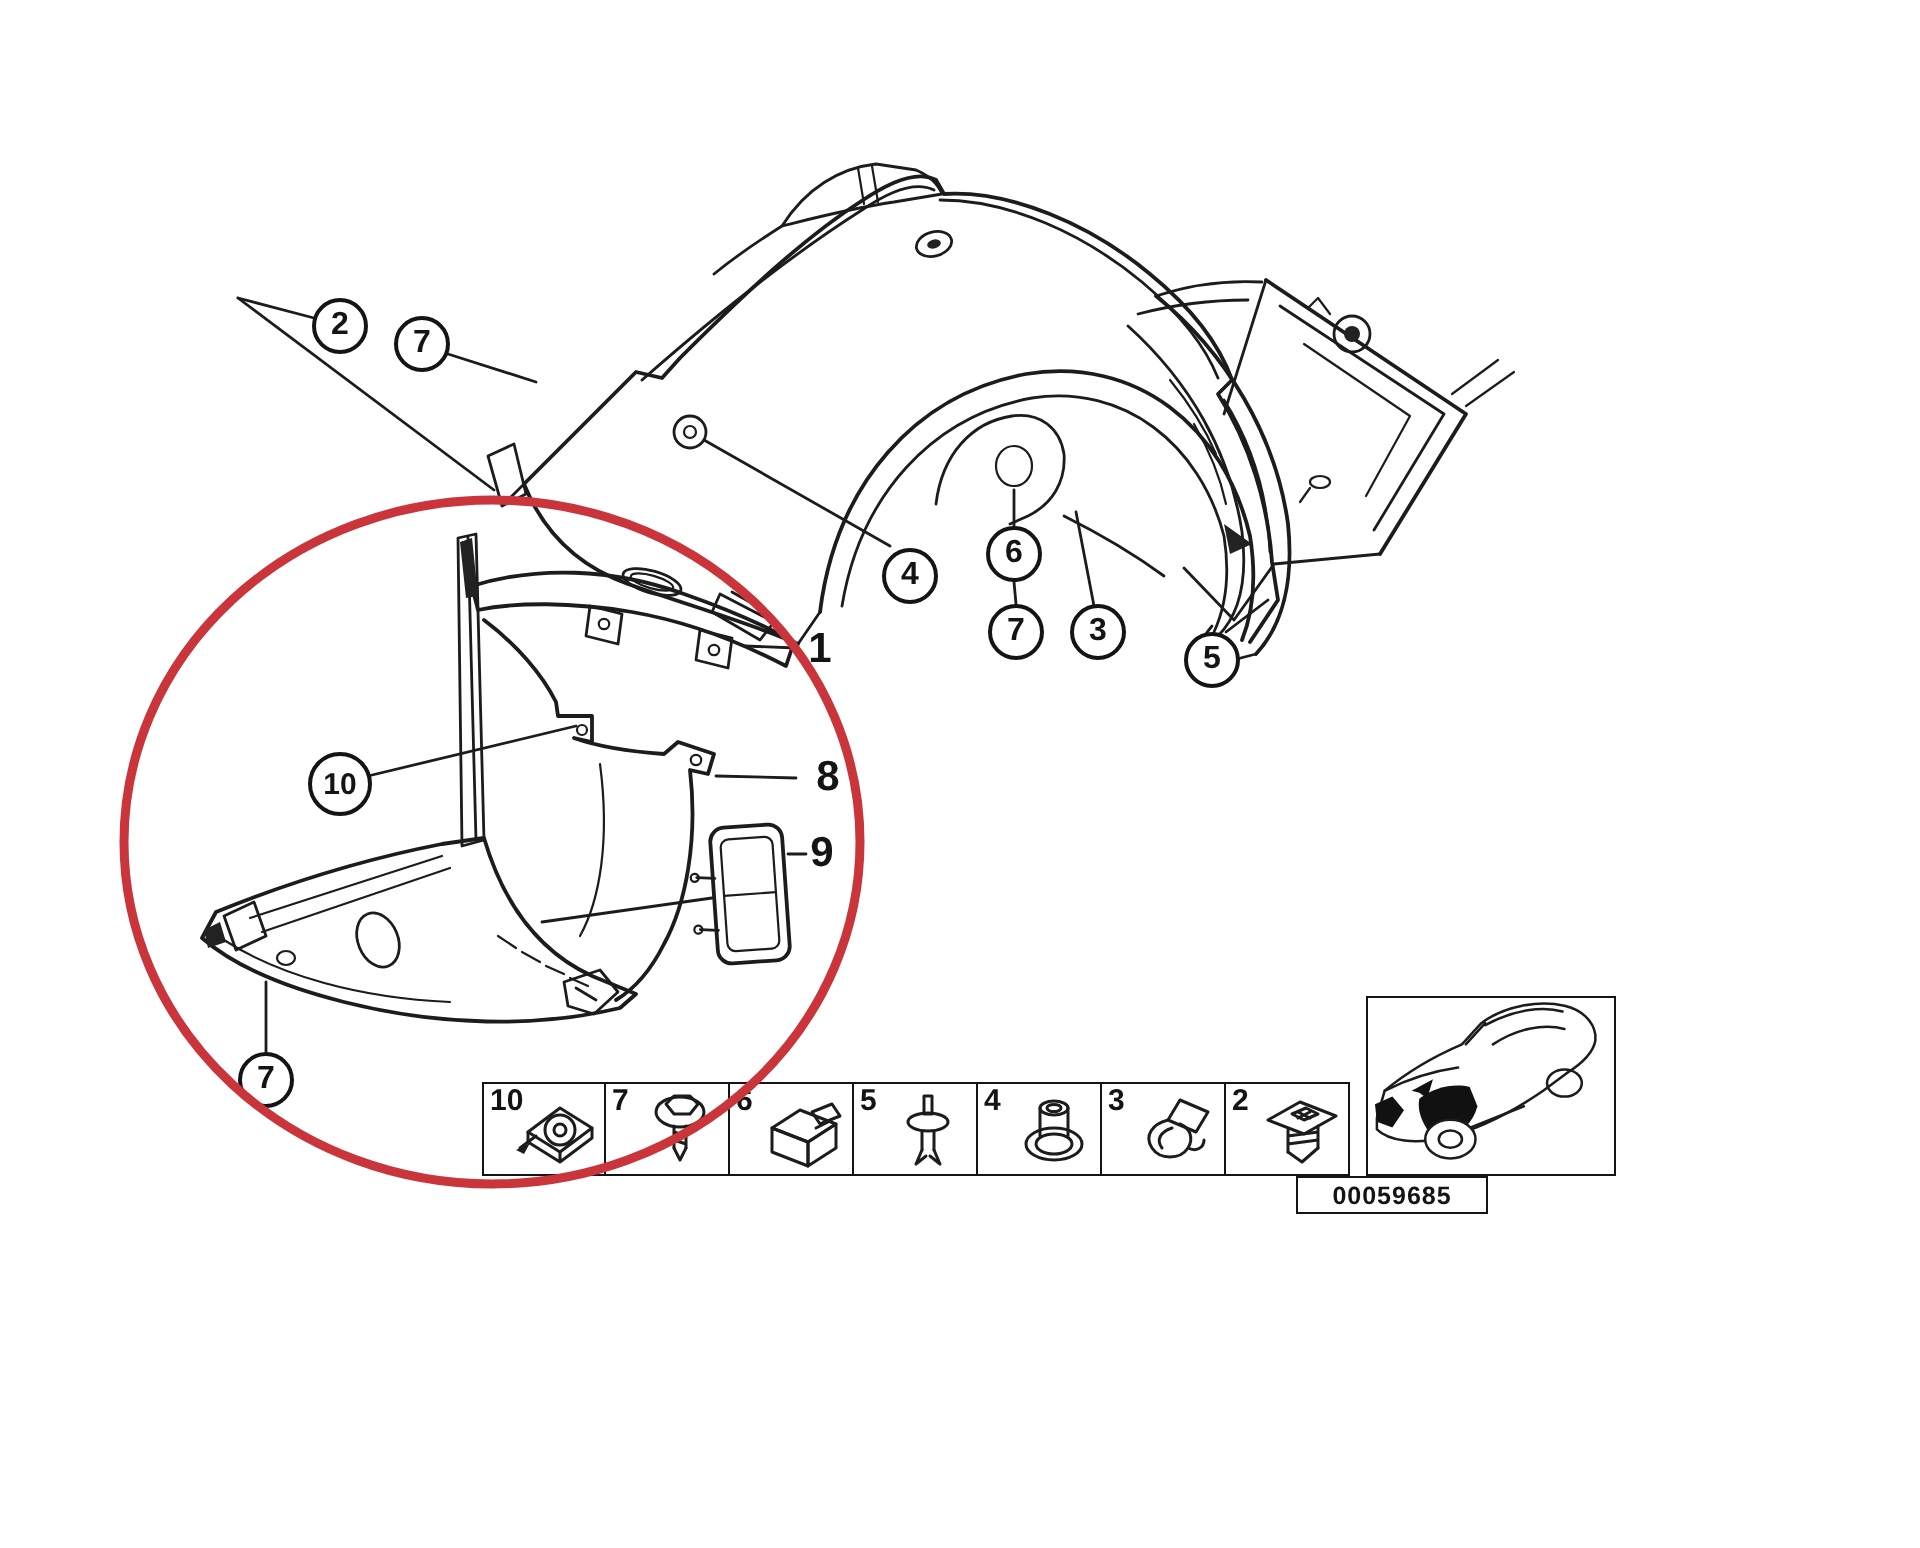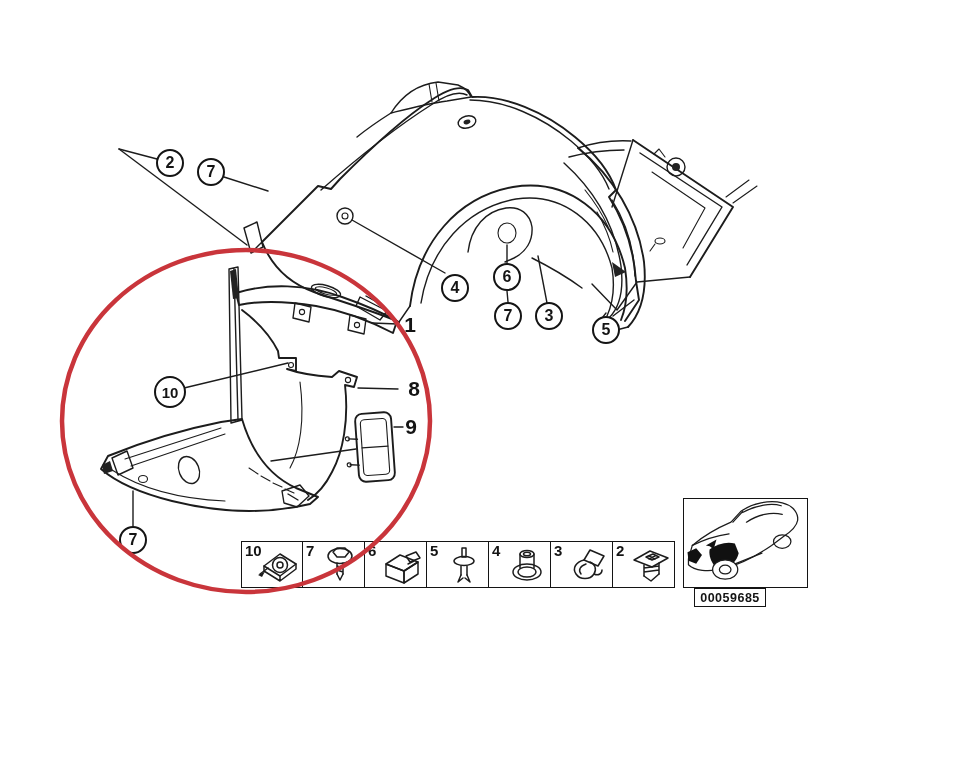--- a/index.html
+++ b/index.html
@@ -37,21 +37,21 @@
   .cell svg *{fill:none;stroke:#1c1c1c;stroke-width:1.5;stroke-linecap:round;stroke-linejoin:round;}
   .cell svg .fillk{fill:#1c1c1c;stroke:none;}
   
   .car-box{
     position:absolute;left:683px;top:498px;width:125px;height:90px;box-sizing:border-box;
     border:1.5px solid #141414;background:#fff;z-index:3;
   }
   .car-box svg *{fill:none;stroke:#1c1c1c;stroke-width:1.3;stroke-linecap:round;stroke-linejoin:round;}
   .car-box svg .blk{fill:#111;stroke:none;}
   .id-box{
-    position:absolute;left:694px;top:588px;width:72px;height:19px;box-sizing:border-box;
+    position:absolute;left:648px;top:588px;width:96px;height:19px;box-sizing:border-box;
     border:1.5px solid #141414;background:#fff;display:flex;align-items:center;justify-content:center;
     font-size:12.5px;font-weight:bold;letter-spacing:.5px;z-index:3;
   }
   .red-overlay{z-index:6;pointer-events:none;}
 </style>
 </head>
 <body>
 
 <div class="stage">
 

